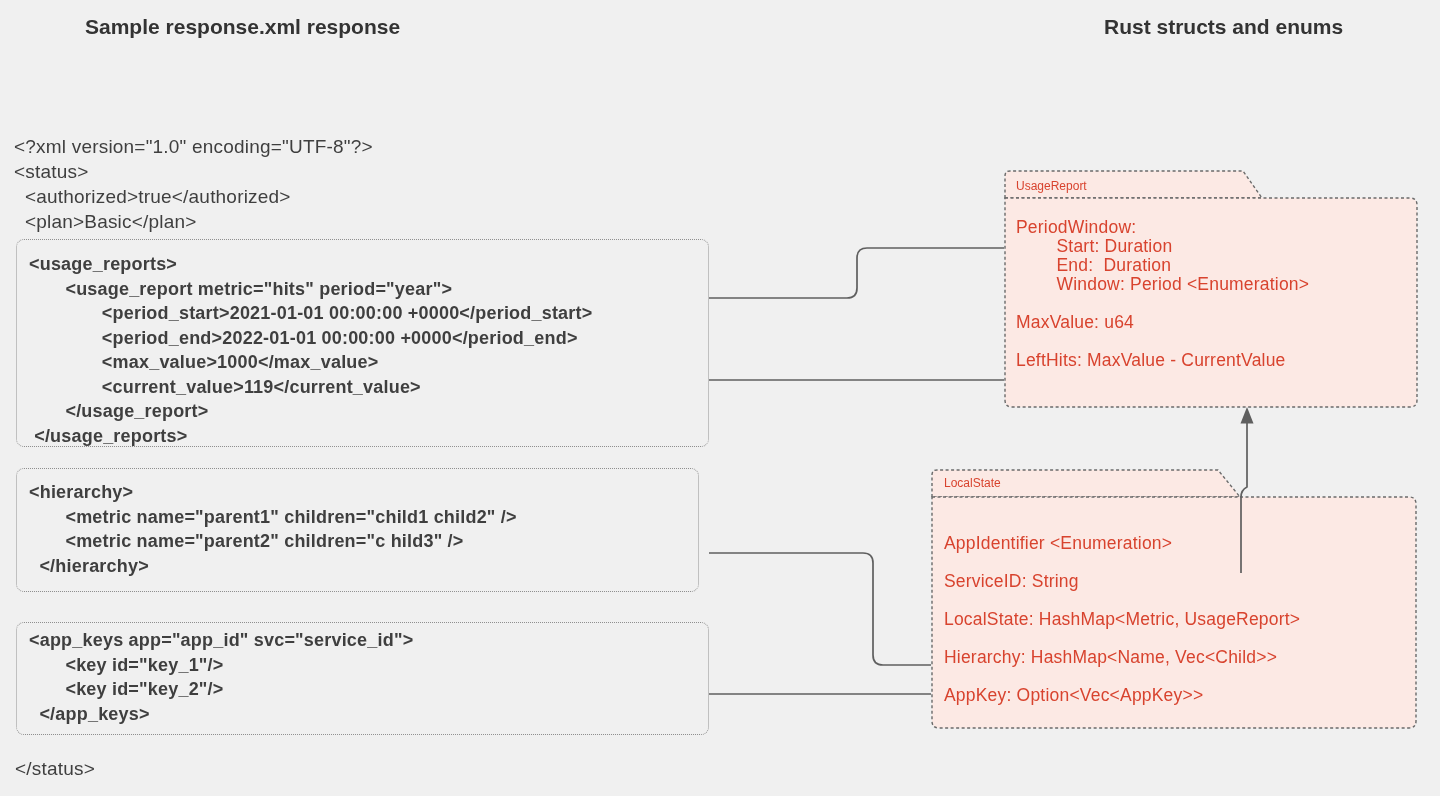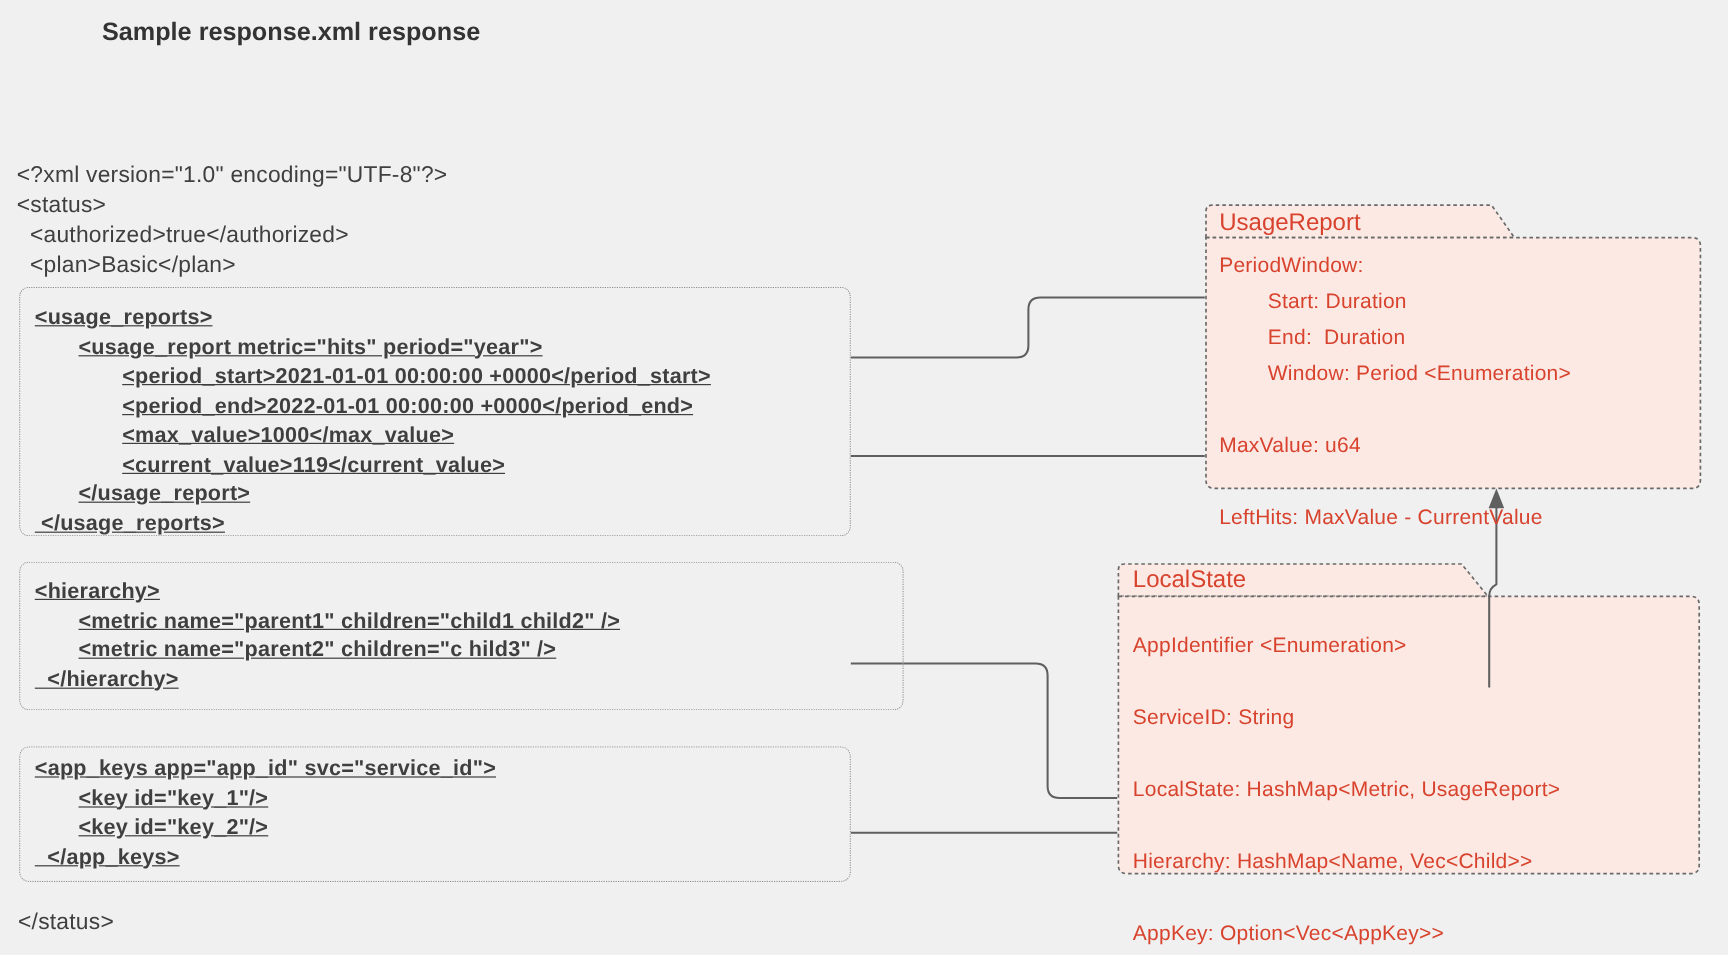--- a/index.html
+++ b/index.html
@@ -44,53 +44,53 @@
   #epilogue { left: 15px; top: 756px; }
 
   .dotted-box {
     position: absolute;
     box-sizing: border-box;
     border: 1.5px dotted var(--box-border, #8f8f8f);
     border-radius: 8px;
     background: transparent;
   }
   #box-usage     { left: 16px; top: 239px; width: 693px; height: 208px; }
-  #box-hierarchy { left: 16px; top: 468px; width: 737px; height: 124px; }
+  #box-hierarchy { left: 16px; top: 468px; width: 683px; height: 124px; }
   #box-appkeys   { left: 16px; top: 622px; width: 693px; height: 113px; }
 
   .code {
     font-size: 18px;
     line-height: 24.5px;
     font-weight: bold;
     letter-spacing: 0.2px;
     tab-size: 7;
     color: var(--code-text, #3f3f3f);
     padding-left: 12px;
-    text-decoration: underline;
   }
   #box-usage .code     { padding-top: 12px; }
   #box-hierarchy .code { padding-top: 11px; }
   #box-appkeys .code   { padding-top: 5px; }
 
   .struct-title {
     position: absolute;
-    font-size: 20px;
+    font-size: 12px;
     line-height: 23px;
     color: var(--struct-text, #d8432e);
     white-space: nowrap;
   }
   #t-usagereport { left: 1016px; top: 175px; }
   #t-application { left: 944px;  top: 472px; }
 
   .fields {
     position: absolute;
     font-size: 17.5px;
-    line-height: 30px;
+    line-height: 19px;
     letter-spacing: 0.2px;
     color: var(--struct-text, #d8432e);
+    margin-top: 12px;
   }
   #f-usagereport { left: 1016px; top: 206px; }
   #f-application { left: 944px;  top: 522px; }
 
   svg .folder {
     fill: var(--struct-fill, #fce9e4);
     stroke: var(--struct-border, #6a6a6a);
     stroke-width: 1.4;
     stroke-dasharray: 3 2.5;
   }
@@ -102,20 +102,21 @@
     stroke-linecap: butt;
   }
   svg .arrowhead { fill: var(--connector, #5f5f5f); stroke: none; }
 </style>
 </head>
 <body>
 
 <div class="canvas">
 
   <div class="hdr left">Sample response.xml response</div>
+  <div class="hdr right">Rust structs and enums</div>
 
   <svg class="layer" width="1440" height="796" viewBox="0 0 1440 796">
 
     <g>
       <path class="folder" d="M1005,198 V176 Q1005,171 1010,171 H1243 L1262,198 Z"></path>
       <path class="folder" d="M1005,198 H1410 Q1417,198 1417,205 V400 Q1417,407 1410,407 H1012 Q1005,407 1005,400 Z"></path>
     </g>
 
     <g>
       <path class="folder" d="M932,497 V475 Q932,470 937,470 H1218 L1240,497 Z"></path>

